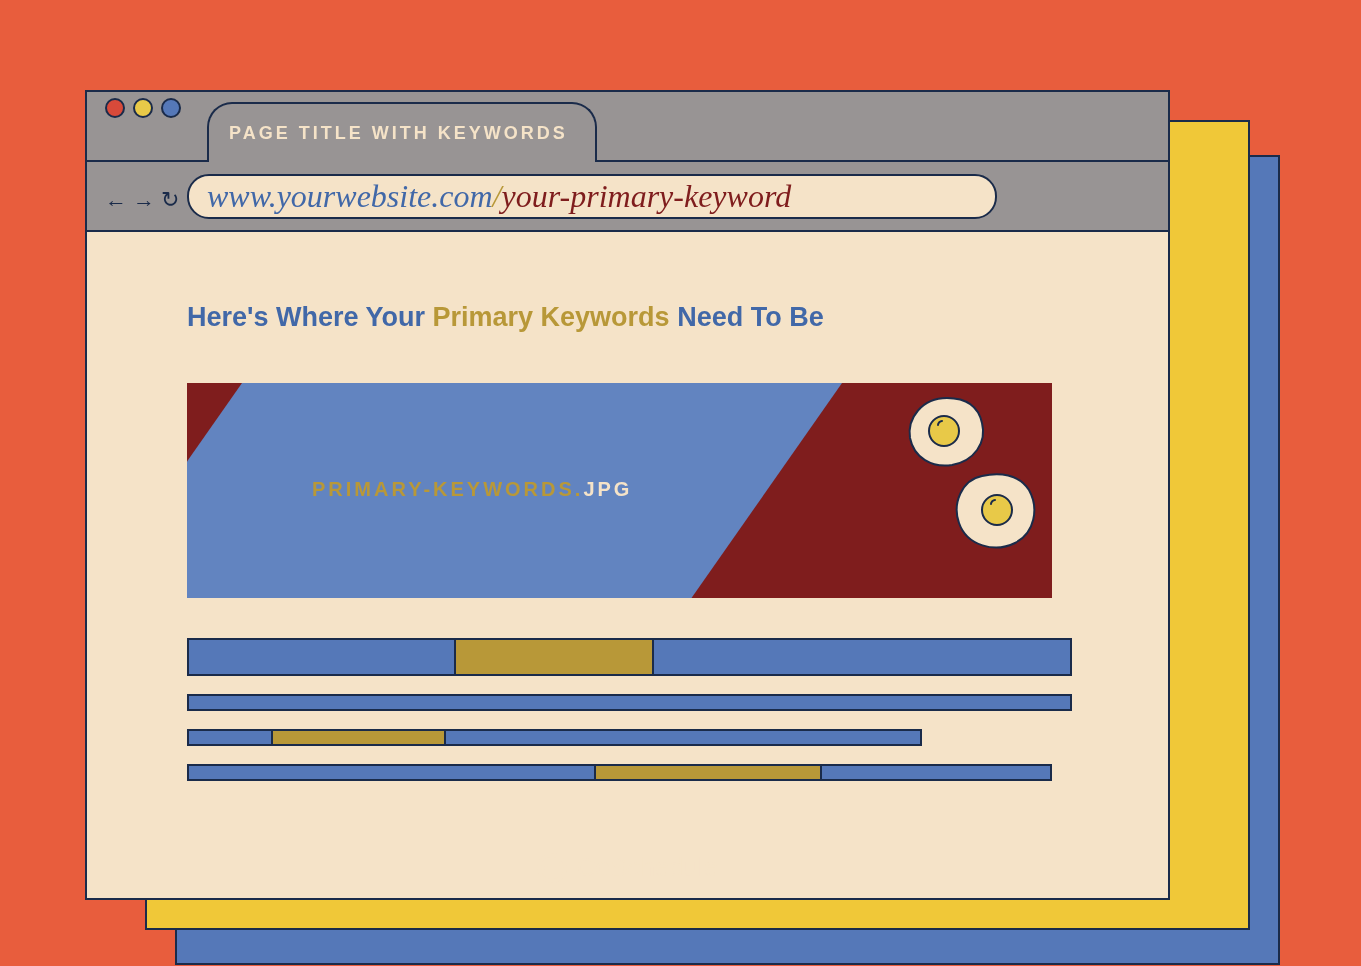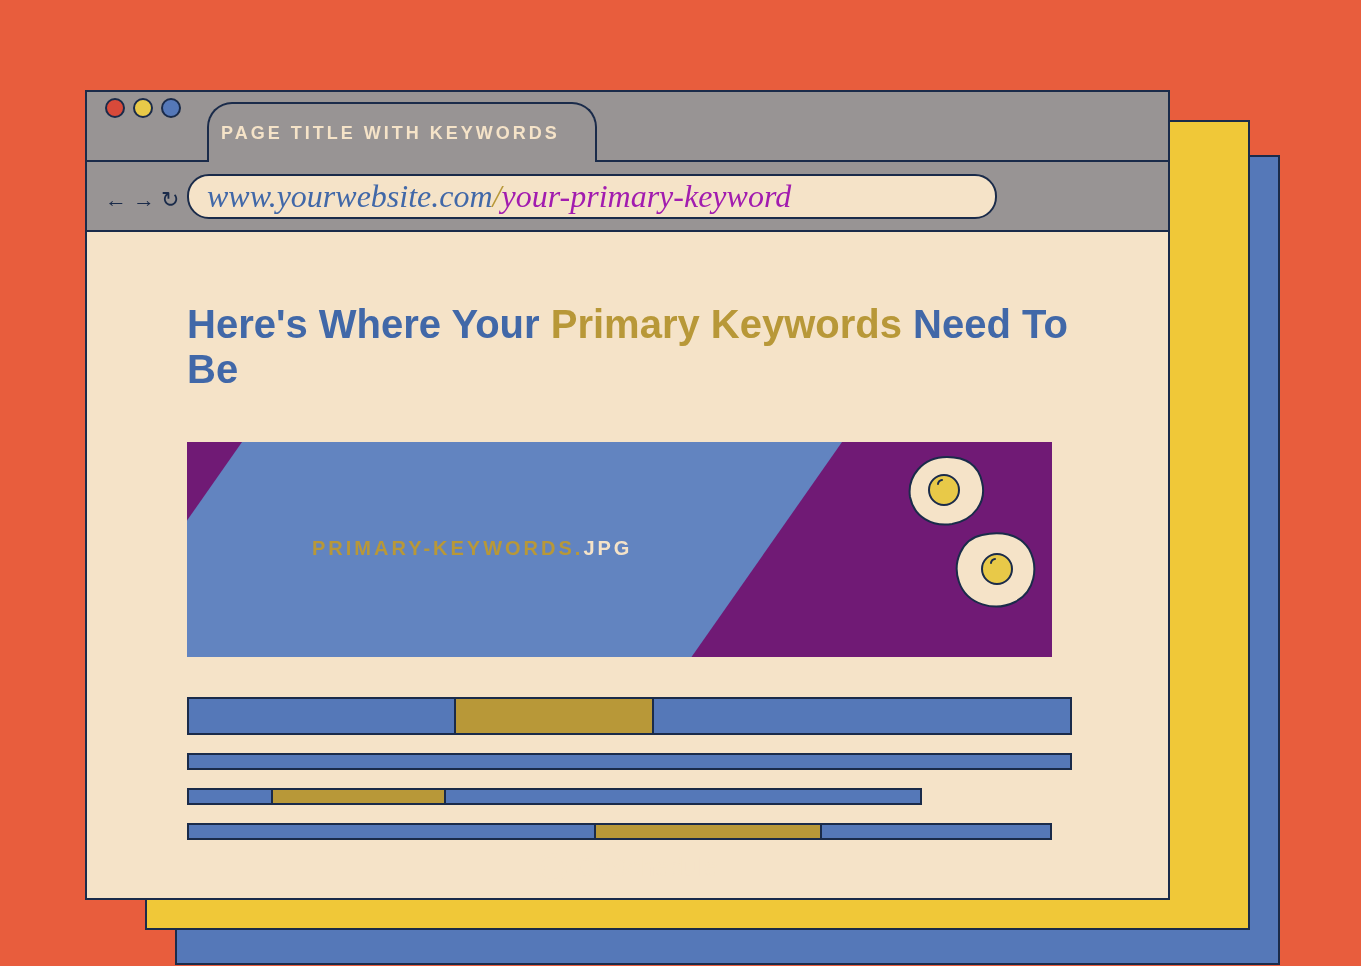--- a/index.html
+++ b/index.html
@@ -66,21 +66,21 @@
       position: absolute;
       left: 120px;
       top: 10px;
       width: 390px;
       height: 60px;
       border: 2px solid #1a2b4a;
       border-bottom: none;
       border-radius: 25px 25px 0 0;
       display: flex;
       align-items: center;
-      padding-left: 12px;
+      padding-left: 20px;
       background: #989494;
     }
     .tab-text {
       font-family: 'Helvetica Neue', Arial, sans-serif;
       font-size: 18px;
       font-weight: 700;
       letter-spacing: 3px;
       color: #f5e3c8;
     }
     .tab-line {
@@ -120,36 +120,36 @@
       border: 2px solid #1a2b4a;
       border-radius: 22px;
       display: flex;
       align-items: center;
       padding-left: 18px;
       font-size: 32px;
       font-style: italic;
     }
     .url-domain { color: #4168a8; }
     .url-slash { color: #b89838; }
-    .url-keyword { color: #a21caf; }
+    .url-keyword { color: #7f1d1d; }
     .page-content {
       padding: 70px 100px 30px 100px;
     }
     .heading {
       font-family: 'Helvetica Neue', Arial, sans-serif;
-      font-size: 40px;
+      font-size: 27px;
       font-weight: 600;
       margin-bottom: 50px;
     }
     .heading .h-blue { color: #4168a8; }
     .heading .h-gold { color: #b89838; }
     .hero-image {
       width: 865px;
       height: 215px;
-      background: #701a75;
+      background: #7f1d1d;
       position: relative;
       overflow: hidden;
       margin-bottom: 40px;
     }
     .hero-diagonal {
       position: absolute;
       left: -50px;
       top: -100px;
       width: 600px;
       height: 500px;

